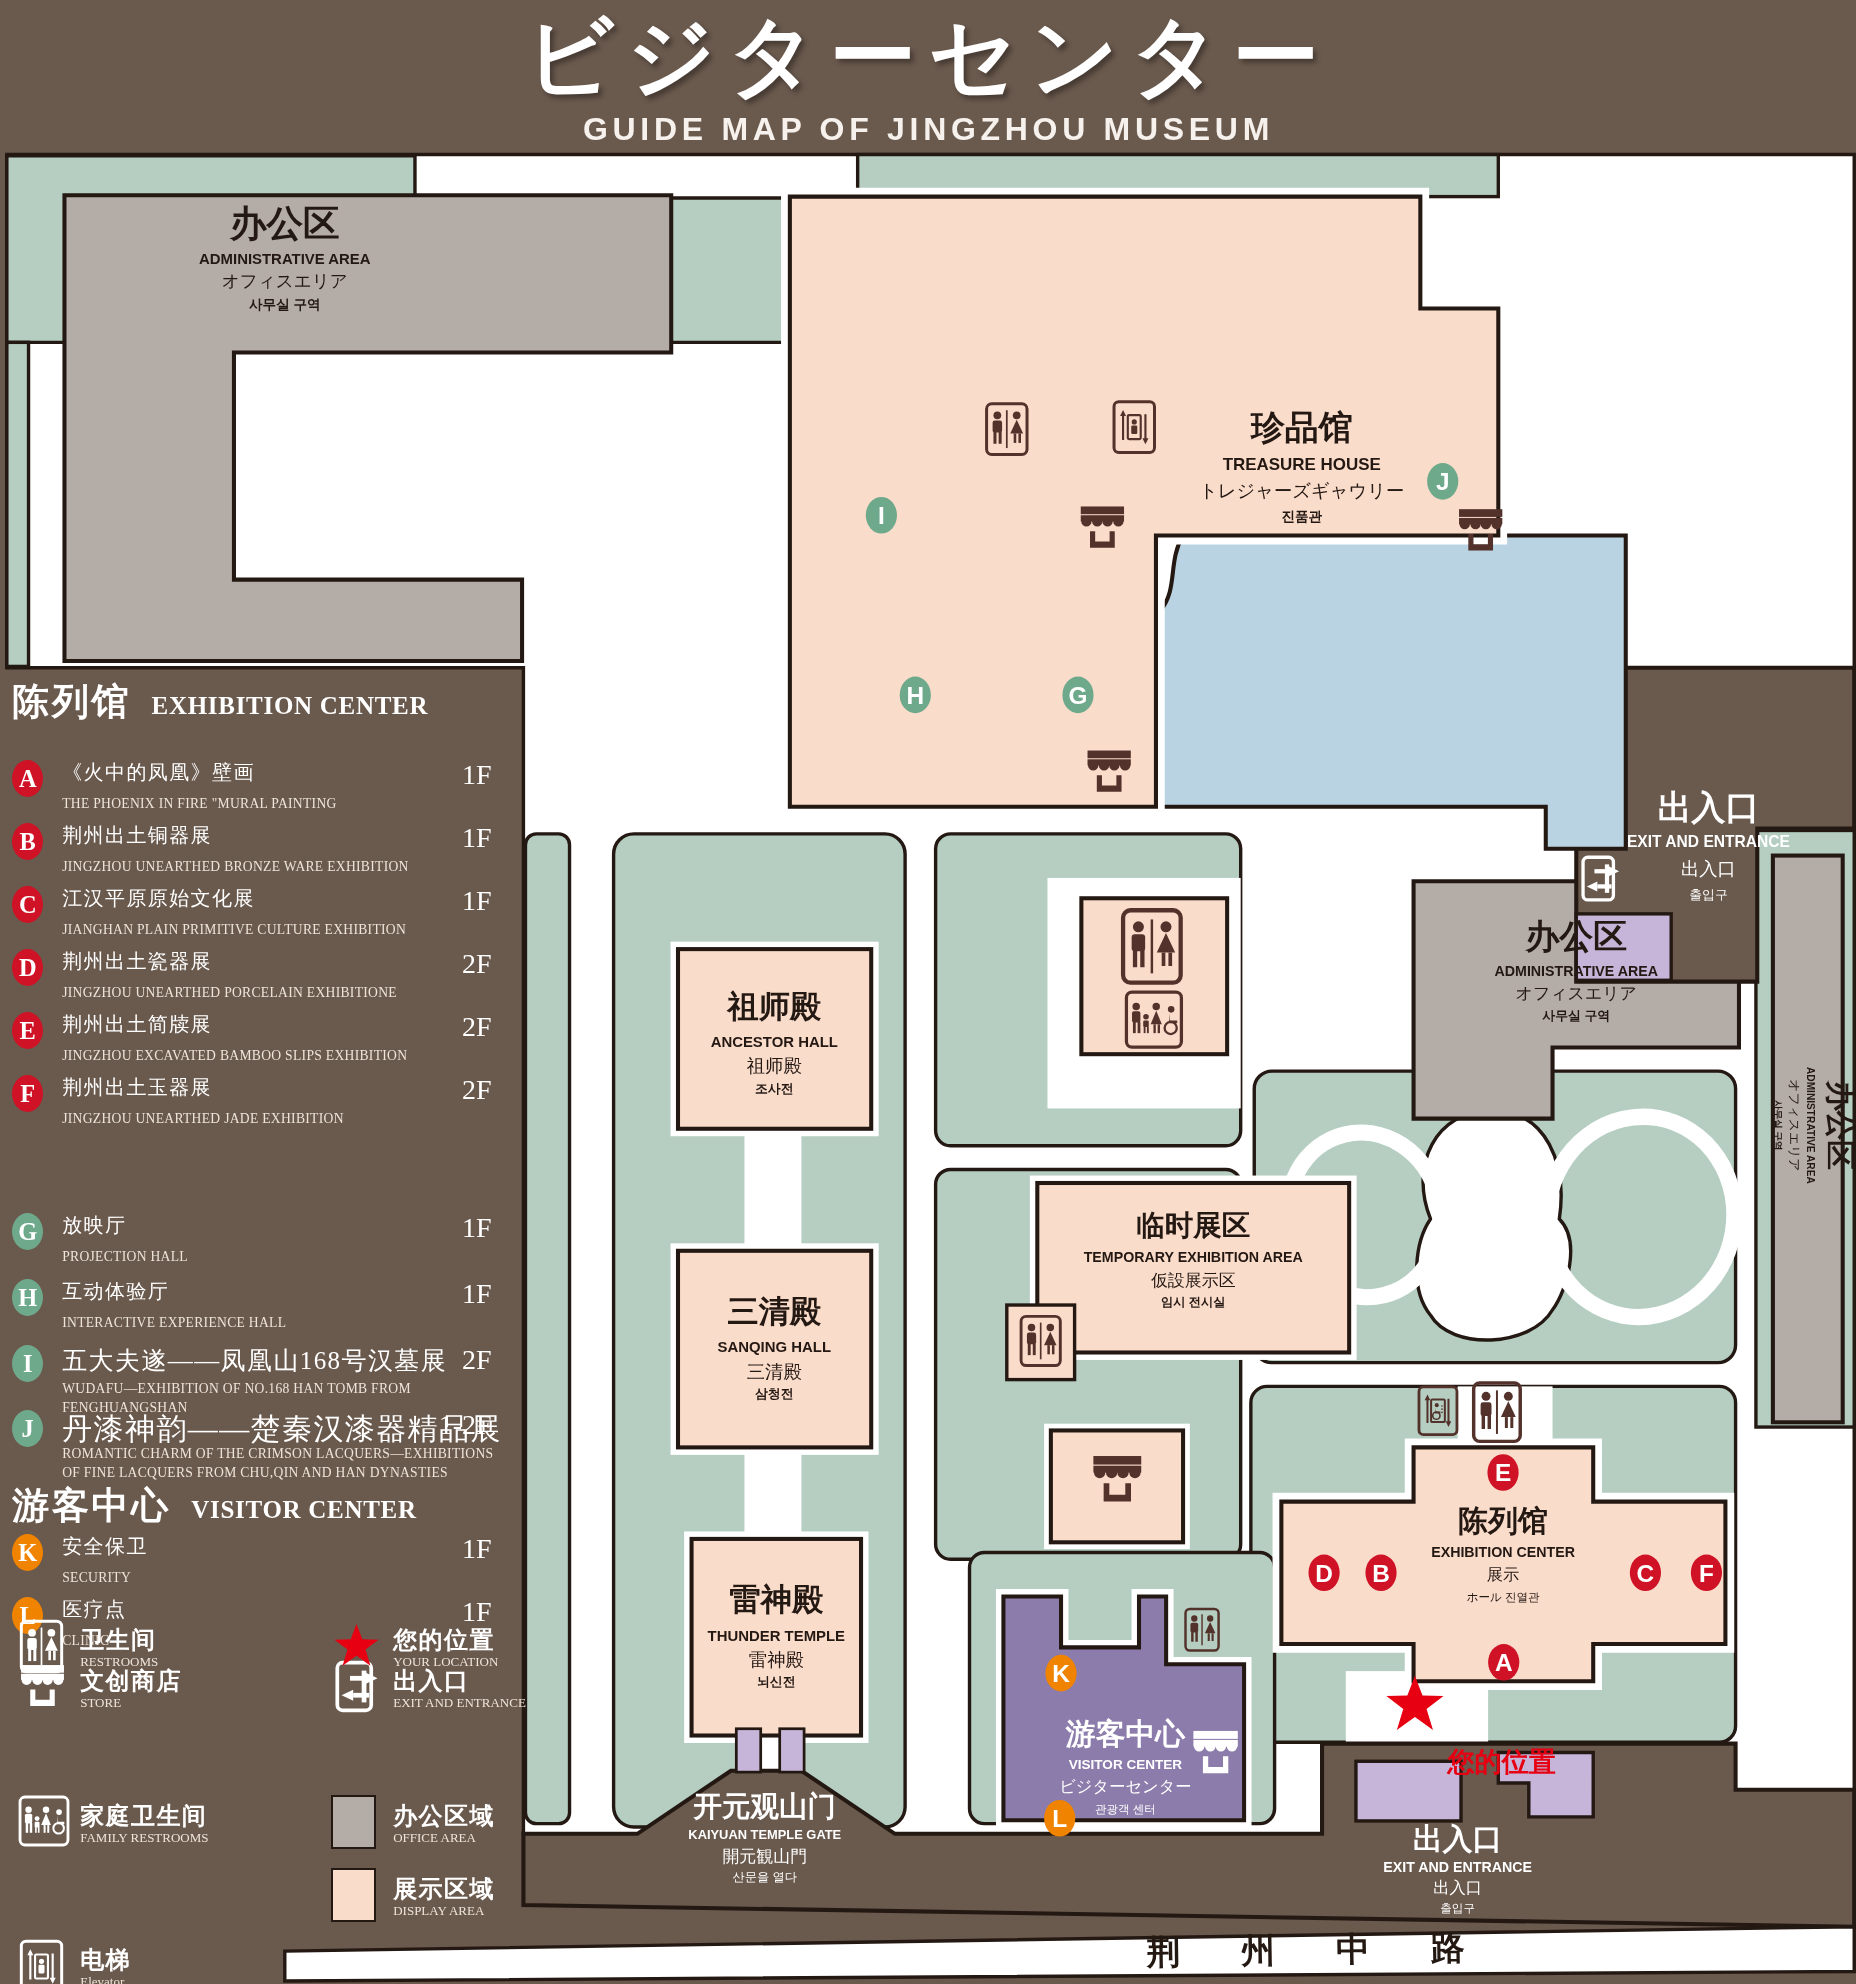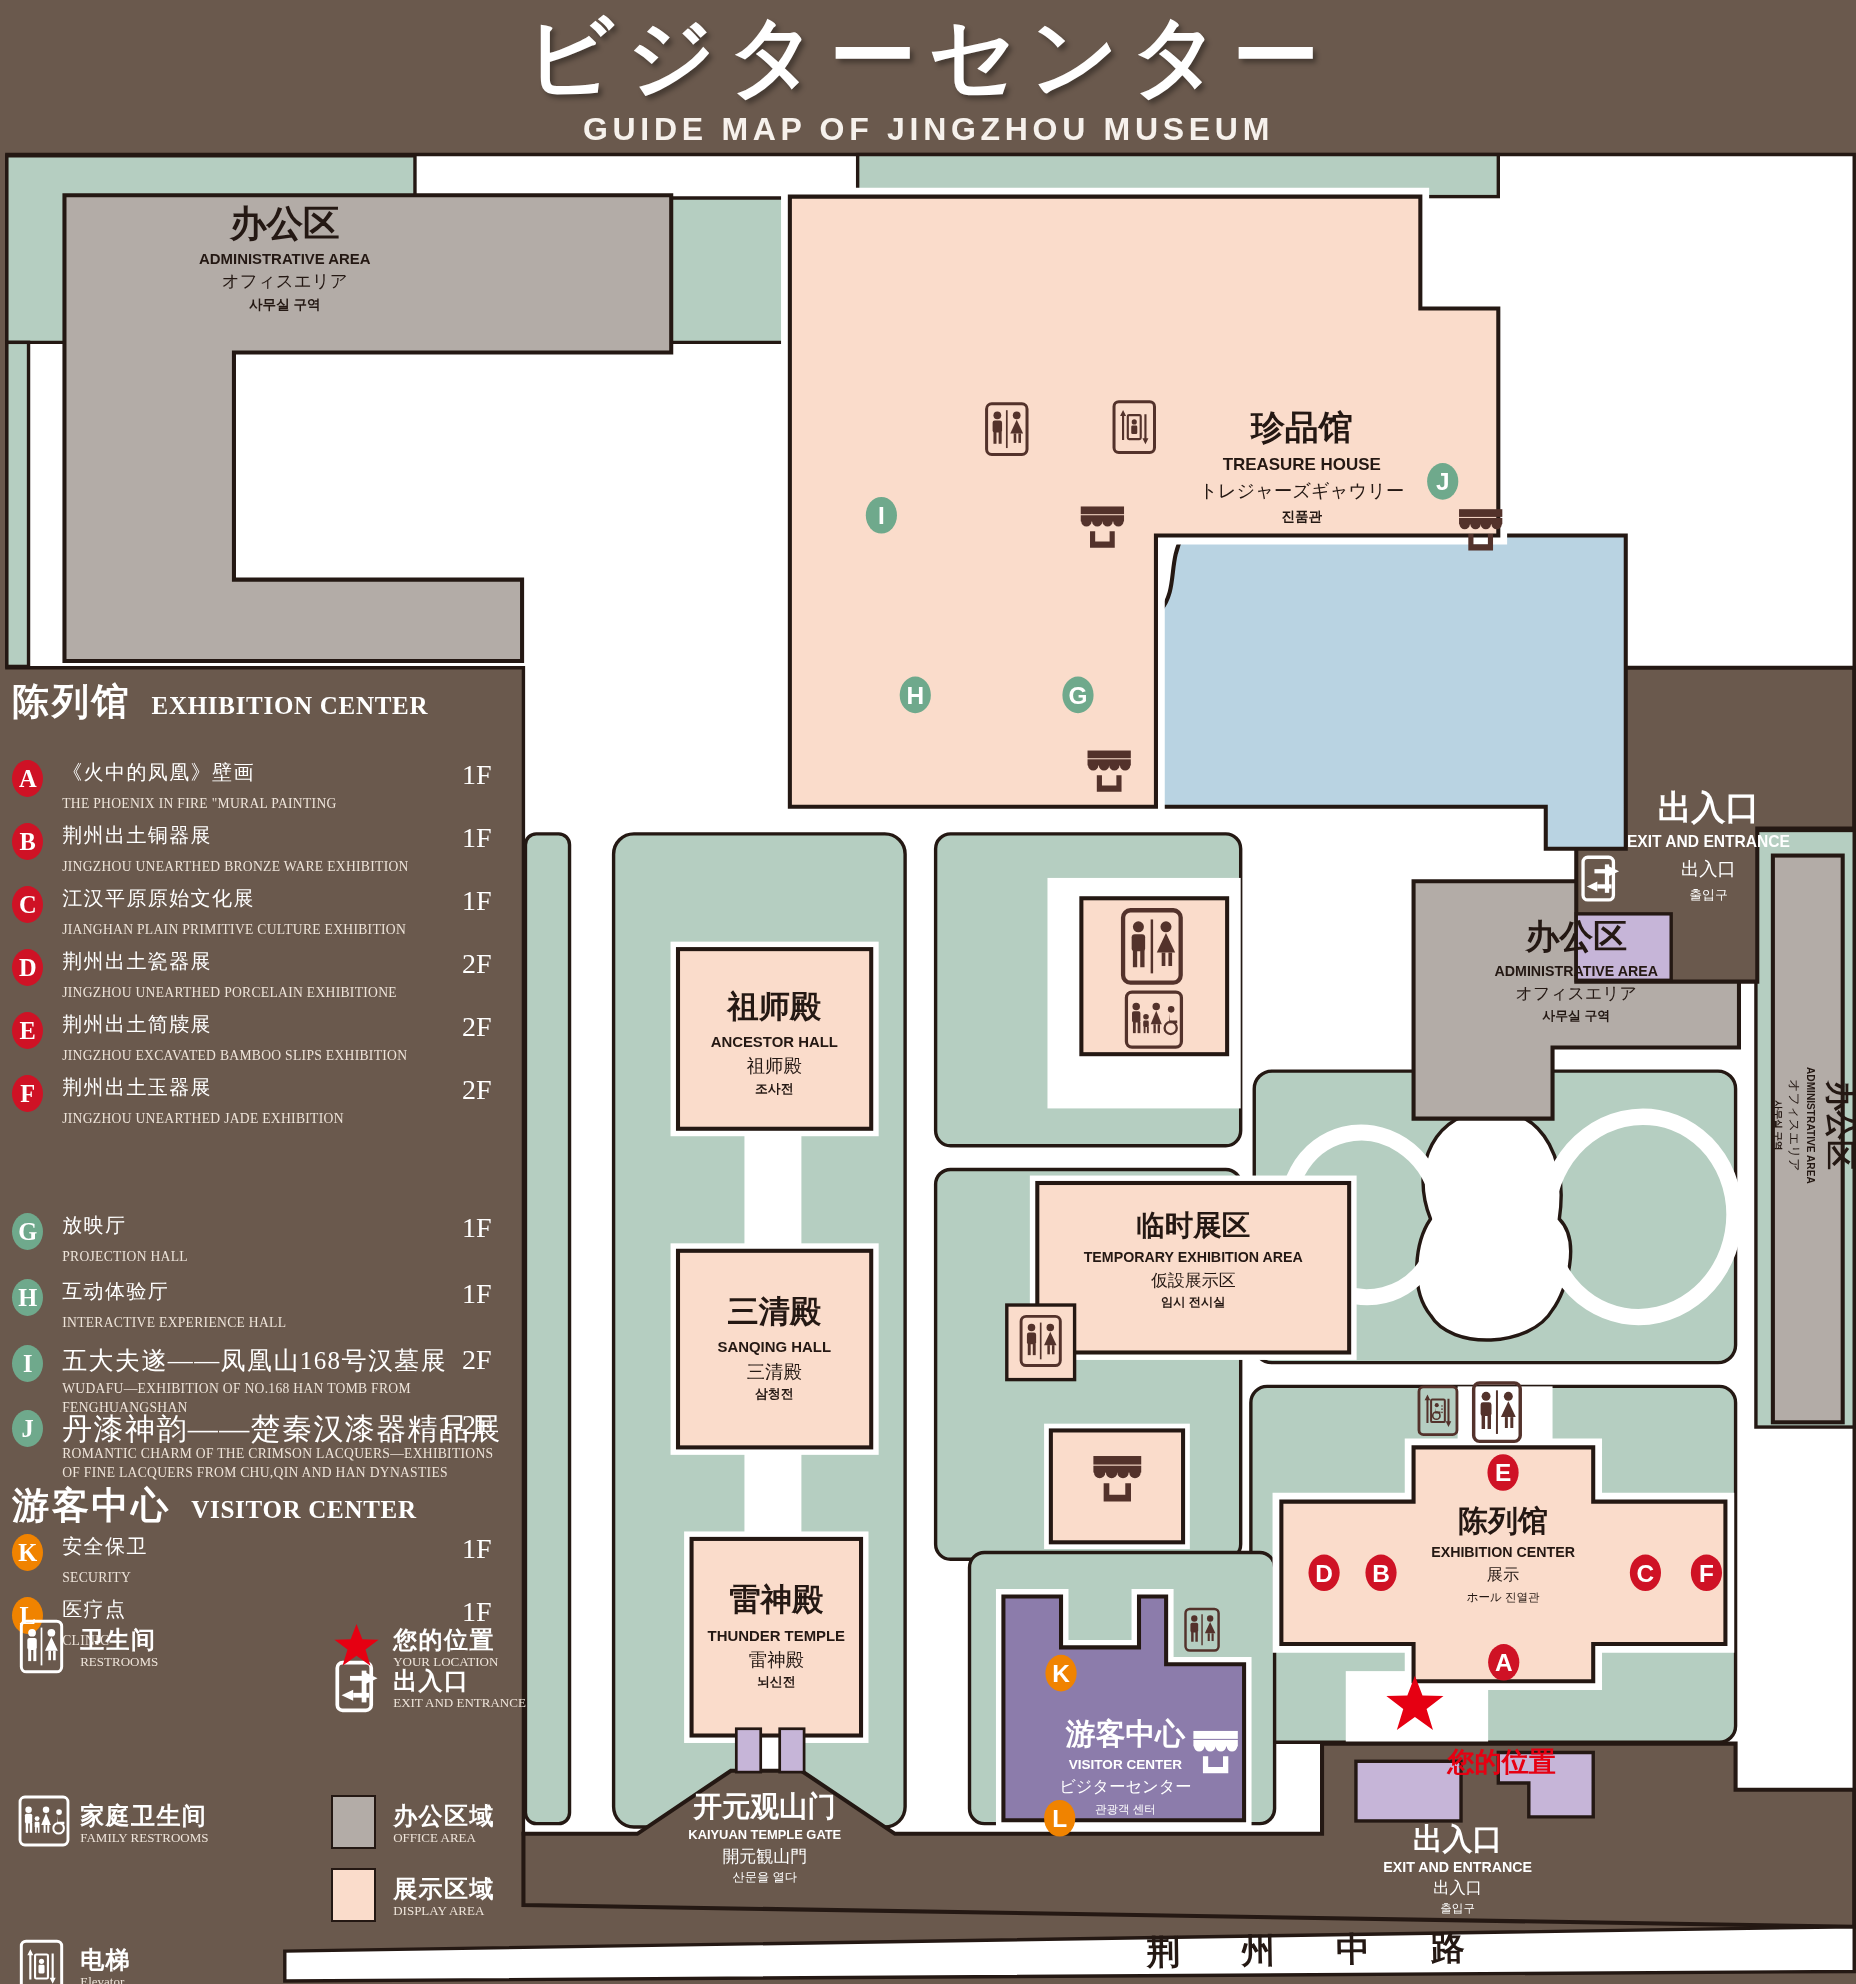--- a/index.html
+++ b/index.html
@@ -420,20 +420,27 @@
       <div class="len">SECURITY</div>
     </div>
     <div class="lrow" style="top:1596px">
       <span class="lbadge org">L</span>
       <span class="lzh">医疗点</span>
       <span class="lfloor">1F</span>
       <div class="len">CLINIC</div>
     </div>
 
     <div class="irow" style="top:1660px">
+      <div class="icel" style="left:0;width:298px">
+        <svg class="ic" style="left:4.1px;top:2.7px;color:#fff" width="53" height="47" viewBox="0 0 100 92">
+            <use href="#ic-store"></use>
+          </svg>
+        <span class="zh">文创商店</span>
+        <span class="en">STORE</span>
+      </div>
       <div class="icel" style="left:313px;width:190px">
         <svg class="ic" style="left:6.8px;top:0;color:#fff" width="53" height="53" viewBox="0 0 100 100">
             <use href="#ic-exit"></use>
           </svg>
         <span class="zh">出入口</span>
         <span class="en">EXIT AND ENTRANCE</span>
       </div>
     </div>
     <div class="irow" style="top:1619px">
       <div class="icel" style="left:0;width:298px">

